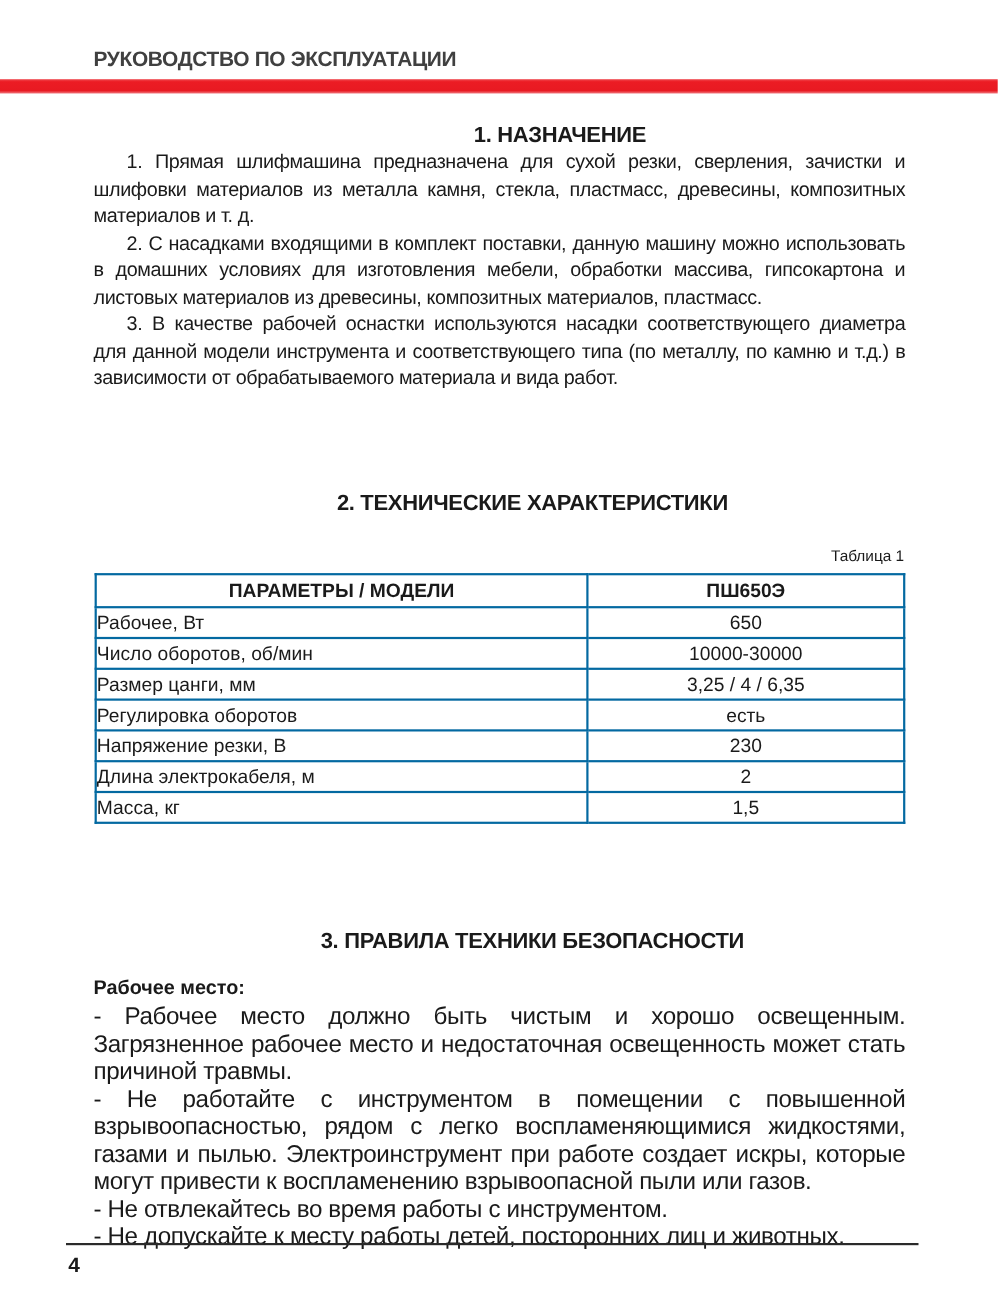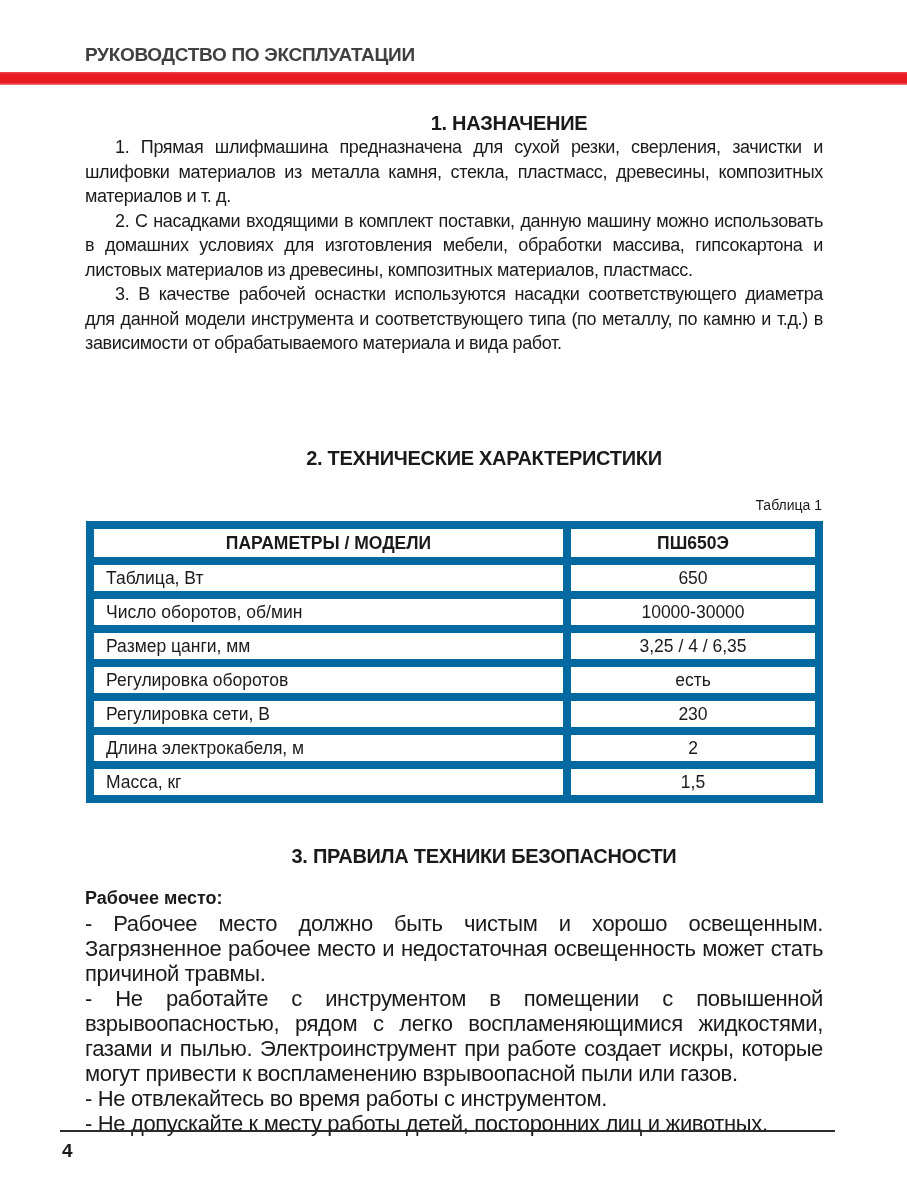--- a/index.html
+++ b/index.html
@@ -11,21 +11,21 @@
              background:linear-gradient(#f04a50 0%, #ec1c24 18%, #e81a22 80%, #f07a80 100%); }
   .content { position:absolute; left:85px; width:738px; }
   h2 { margin:0; font-size:20px; font-weight:bold; text-align:center; letter-spacing:-0.3px; }
   p.par { margin:0; font-size:18px; line-height:24.5px; text-align:justify; text-indent:30px; letter-spacing:-0.35px; }
   .sec1 { top:112px; }
   .sec1 h2 { margin-left:110px; }
   .sec2 { top:447px; }
   .sec2 h2 { margin-left:60px; }
   .table-caption { position:absolute; left:85px; top:497px; width:737px; text-align:right; font-size:14px; }
   table.specs { position:absolute; left:86px; top:521px; width:737px; border-collapse:collapse; font-size:17.5px; }
-  table.specs th, table.specs td { border:8px solid #0369a1; height:26px; padding:0 12px; }
+  table.specs th, table.specs td { border:2px solid #0369a1; height:26px; padding:0 0; }
   table.specs th { font-weight:bold; text-align:center; height:28px; }
   table.specs td.val { text-align:center; }
   table.specs td.param { text-align:left; }
   .col1 { width:445px; }
   .sec3 { top:845px; }
   .sec3 h2 { margin-left:60px; }
   .subhead { position:absolute; left:85px; top:888px; font-size:18px; font-weight:bold; }
   .rules { position:absolute; left:85px; top:911px; width:738px; }
   p.rule { margin:0; font-size:22px; line-height:25px; text-align:justify; letter-spacing:-0.35px; }
   .footer-line { position:absolute; left:60px; top:1130px; width:775px; height:2px; background:#2a2a2a; }
@@ -49,37 +49,37 @@
 </div>
 <div class="table-caption">Таблица 1</div>
 
 <table class="specs">
   <tbody>
       <tr>
     <th class="col1">ПАРАМЕТРЫ / МОДЕЛИ</th>
     <th>ПШ650Э</th>
   </tr>
   <tr>
-    <td class="param">Таблица, Вт</td>
+    <td class="param">Рабочее, Вт</td>
     <td class="val">650</td>
   </tr>
   <tr>
     <td class="param">Число оборотов, об/мин</td>
     <td class="val">10000-30000</td>
   </tr>
   <tr>
     <td class="param">Размер цанги, мм</td>
     <td class="val">3,25 / 4 / 6,35</td>
   </tr>
   <tr>
     <td class="param">Регулировка оборотов</td>
     <td class="val">есть</td>
   </tr>
   <tr>
-    <td class="param">Регулировка сети, В</td>
+    <td class="param">Напряжение резки, В</td>
     <td class="val">230</td>
   </tr>
   <tr>
     <td class="param">Длина электрокабеля, м</td>
     <td class="val">2</td>
   </tr>
   <tr>
     <td class="param">Масса, кг</td>
     <td class="val">1,5</td>
   </tr>

